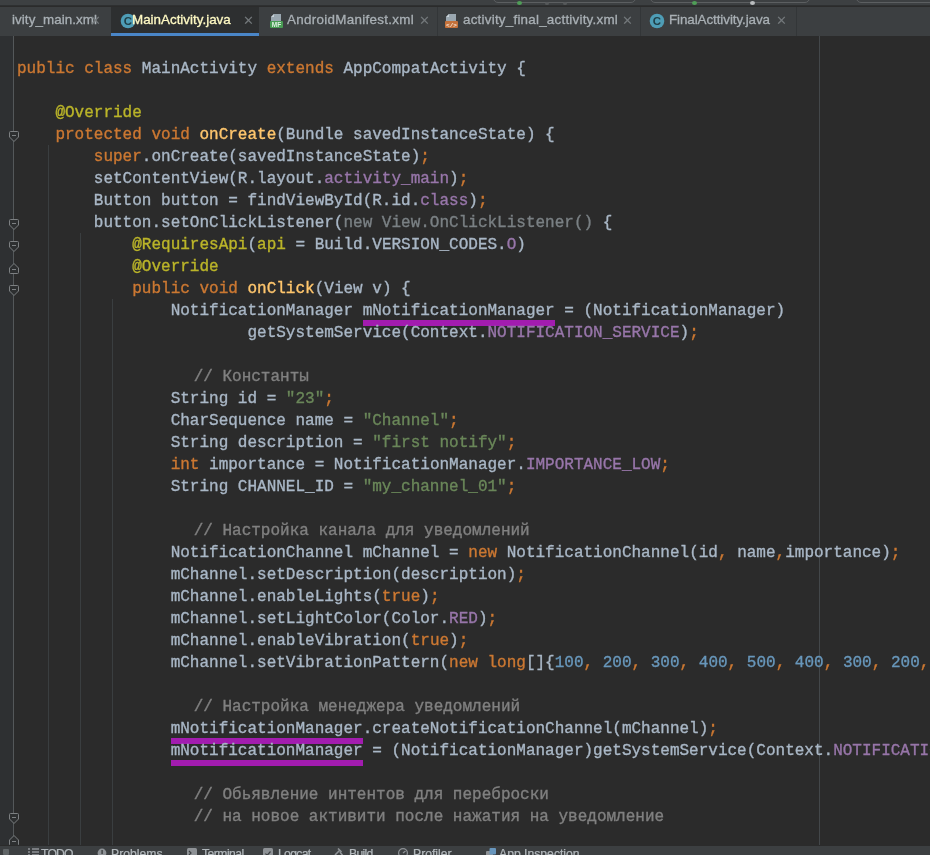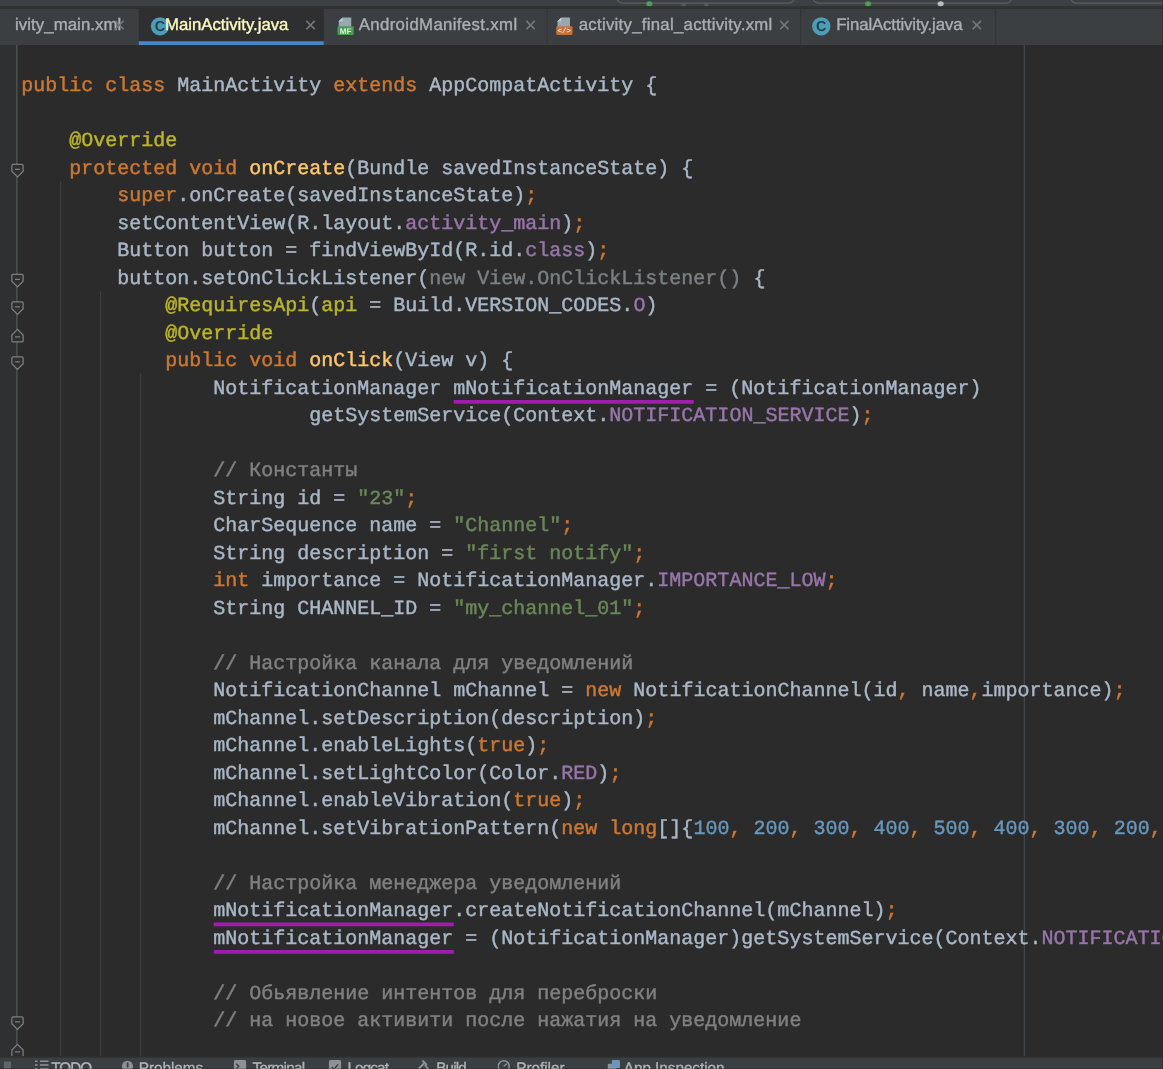--- a/index.html
+++ b/index.html
@@ -21,25 +21,25 @@
   #editor { position:absolute; left:0; top:36px; width:930px; height:809px; background:#2b2b2b; }
   #gutter { position:absolute; left:0; top:0; width:13px; height:809px; background:#2e3032; }
   #gutline { position:absolute; left:13px; top:0; width:1px; height:809px; background:#54585a; }
   .iguide { position:absolute; width:1px; background:#3a3e40; }
   #margin { position:absolute; left:819px; top:0; width:1px; height:809px; background:#43474a; }
   #code { position:absolute; left:17px; top:22px; font-family:"Liberation Mono", monospace; font-size:16px; line-height:22px; color:#a9b7c6; -webkit-text-stroke:0.35px; }
   #code > div { white-space:pre; height:22px; }
   .k { color:#cc7832; }
   .s { color:#6a8759; }
   .n { color:#6897bb; }
-  .c { color:#808080; }
+  .c { color:#808080;margin-left:23px; }
   .a { color:#bbb529; }
   .m { color:#ffc66d; font-weight:normal; }
   .f { color:#9876aa; }
-  .u { border-bottom:3px solid #a21caf; }
+  .u { border-bottom:6px solid #a21caf; }
   .d { color:#7a8084; }
   .x { color:#72767a; }
   .pin { position:absolute; left:8px; }
   
   #statusbar { position:absolute; left:0; top:845px; width:930px; height:10px; background:#3c3f41; border-top:1px solid #2b2b2b; }
   .sbtxt { position:absolute; top:1px; font-size:12.2px; color:#b0b6ba; white-space:nowrap; -webkit-text-stroke:0.25px; }
   .sbicon { position:absolute; top:2px; }
 </style>
 </head>
 <body>

